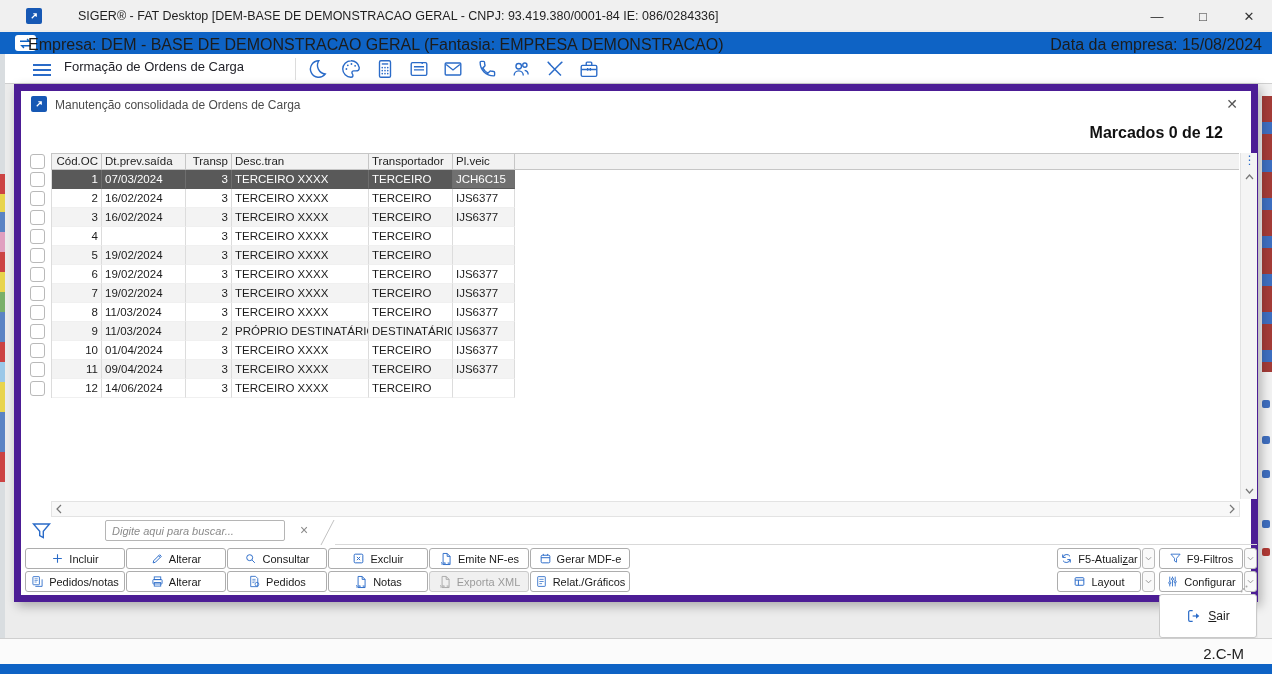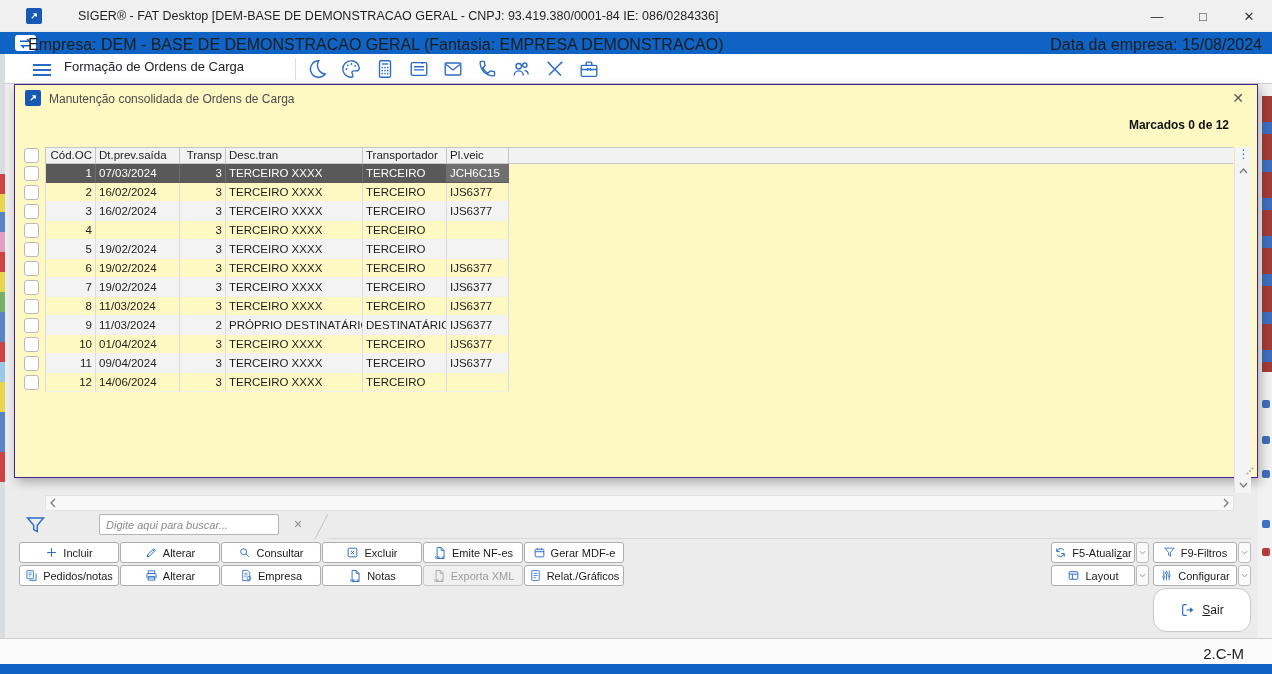--- a/index.html
+++ b/index.html
@@ -38,28 +38,28 @@
       #d9dde0 0 610px)}
   #right-sliver{left:1258px;top:84px;width:14px;height:554px;background:#f2f2f2}
   #right-redband{left:1262px;top:96px;width:10px;height:276px;
     background:repeating-linear-gradient(180deg,#a43c38 0 26px,#3f6fc0 26px 38px)}
   .rmark{width:8px;height:8px;background:#3f6fc0;border-radius:2px}
   #rmark1{left:1262px;top:400px}#rmark2{left:1262px;top:436px}#rmark3{left:1262px;top:520px}
   #rmark4{left:1262px;top:470px}
   #rmark5{left:1262px;top:548px;background:#b23b36}
 
   
-  #dialog{left:14px;top:84px;width:1244px;height:394px;background:#fef9c3;
-          border:1px solid #4c1d95;box-shadow:3px 4px 10px rgba(0,0,0,.28)}
+  #dialog{left:14px;top:84px;width:1244px;height:518px;background:#ffffff;
+          border:7px solid #4c1d95;box-shadow:3px 4px 10px rgba(0,0,0,.28)}
   #dlg-ico{left:10px;top:5px;width:16px;height:16px;background:#1658b4;border-radius:2px;
            display:flex;align-items:center;justify-content:center}
   #dlg-title{left:34px;top:7px;font-size:12px;color:#4c4c4c;white-space:nowrap}
   #dlg-close{right:8px;top:3px;width:22px;height:20px;display:flex;align-items:center;
              justify-content:center;font-size:14px;color:#555}
-  #marcados{right:28px;top:33px;font-weight:bold;font-size:12px;color:#111}
+  #marcados{right:28px;top:33px;font-weight:bold;font-size:16px;color:#111}
 
   
   .cod{width:50px}.dt{width:84px}.transp{width:46px}.desc{width:137px}.tr{width:84px}.pl{width:62px}
   #hdr-cb{left:9px;top:63px}
   #hdr-row{left:30px;top:62px;width:1188px;height:17px;background:#f2f2f2;display:flex;
            border-top:1px solid #c6c6c6;border-bottom:1px solid #c6c6c6;border-left:1px solid #c6c6c6}
   .hc{font-size:11.5px;color:#222;padding:1px 3px 0;border-right:1px solid #c6c6c6;
       white-space:nowrap;overflow:hidden;height:15px}
   .hc.cod,.hc.transp{text-align:right}
   #table-rows{left:0;top:79px;width:1240px}
@@ -95,21 +95,21 @@
   .btn{display:flex;align-items:center;justify-content:center;gap:5px;height:21px;background:#fff;
        border:1px solid #adadad;border-radius:3px;font-size:11px;color:#1a1a1a;white-space:nowrap}
   .btn.disabled{background:#f0f0f0;color:#9b9b9b;border-color:#c9c9c9}
   #btns-left{left:4px;top:457px;display:grid;grid-template-columns:repeat(6,100px);gap:2px 1px}
   .drop{position:absolute;width:13px;height:21px;border:1px solid #bbb;border-radius:3px;background:#fafafa;
         display:flex;align-items:center;justify-content:center}
   #btn-f5{left:1036px;top:457px;width:84px}#drop-f5{left:1121px;top:457px}
   #btn-f9{left:1138px;top:457px;width:84px}#drop-f9{left:1223px;top:457px}
   #btn-layout{left:1036px;top:480px;width:84px}#drop-layout{left:1121px;top:480px}
   #btn-config{left:1138px;top:480px;width:84px}#drop-config{left:1223px;top:480px}
-  #sair-panel{left:1138px;top:503px;width:98px;height:44px;border:1px solid #c9c9c9;border-radius:13px;
+  #sair-panel{left:1138px;top:503px;width:98px;height:44px;border:1px solid #c9c9c9;border-radius:3px;
               background:#fff;display:flex;align-items:center;justify-content:center;gap:6px;font-size:12px}
   .ul{text-decoration:underline}
   #grip{right:3px;bottom:2px}
 
   
   #statusbar{left:0;top:638px;width:1272px;height:26px;background:#fbfbfb;border-top:1px solid #cfcfcf}
   #status-right{right:28px;top:645px;font-size:15px;color:#222}
   #bottombar{left:0;top:664px;width:1272px;height:10px;background:#0e63c5}
 
   svg{display:block}
@@ -482,21 +482,21 @@
           <rect x="6" y="14" width="12" height="6.5" fill="none" stroke="#2a6bc8" stroke-width="1.6"></rect>
         </svg>
       <span>Alterar</span>
       </div>
     <div class="btn">
       <svg width="13" height="13" viewBox="0 0 24 24">
           <path d="M5 2.5h9l4 4v15H5z" fill="none" stroke="#2a6bc8" stroke-width="1.6"></path>
           <path d="M8 8h6M8 11h6M8 14h4" stroke="#2a6bc8" stroke-width="1.2"></path>
           <circle cx="16.5" cy="17" r="3.5" fill="none" stroke="#2a6bc8" stroke-width="1.4"></circle>
         </svg>
-      <span>Empresa</span>
+      <span>Pedidos</span>
       </div>
     <div class="btn">
       <svg width="14" height="14" viewBox="0 0 24 24">
           <path d="M7 2.5h7l5 5v14H7z" fill="none" stroke="#2a6bc8" stroke-width="1.6"></path>
           <path d="M14 2.5v5h5" fill="none" stroke="#2a6bc8" stroke-width="1.6"></path>
           <text x="3" y="23" font-size="7" fill="#2a6bc8" font-family="Liberation Sans">NF-E</text>
         </svg>
       <span>Notas</span>
       </div>
     <div class="btn disabled">

